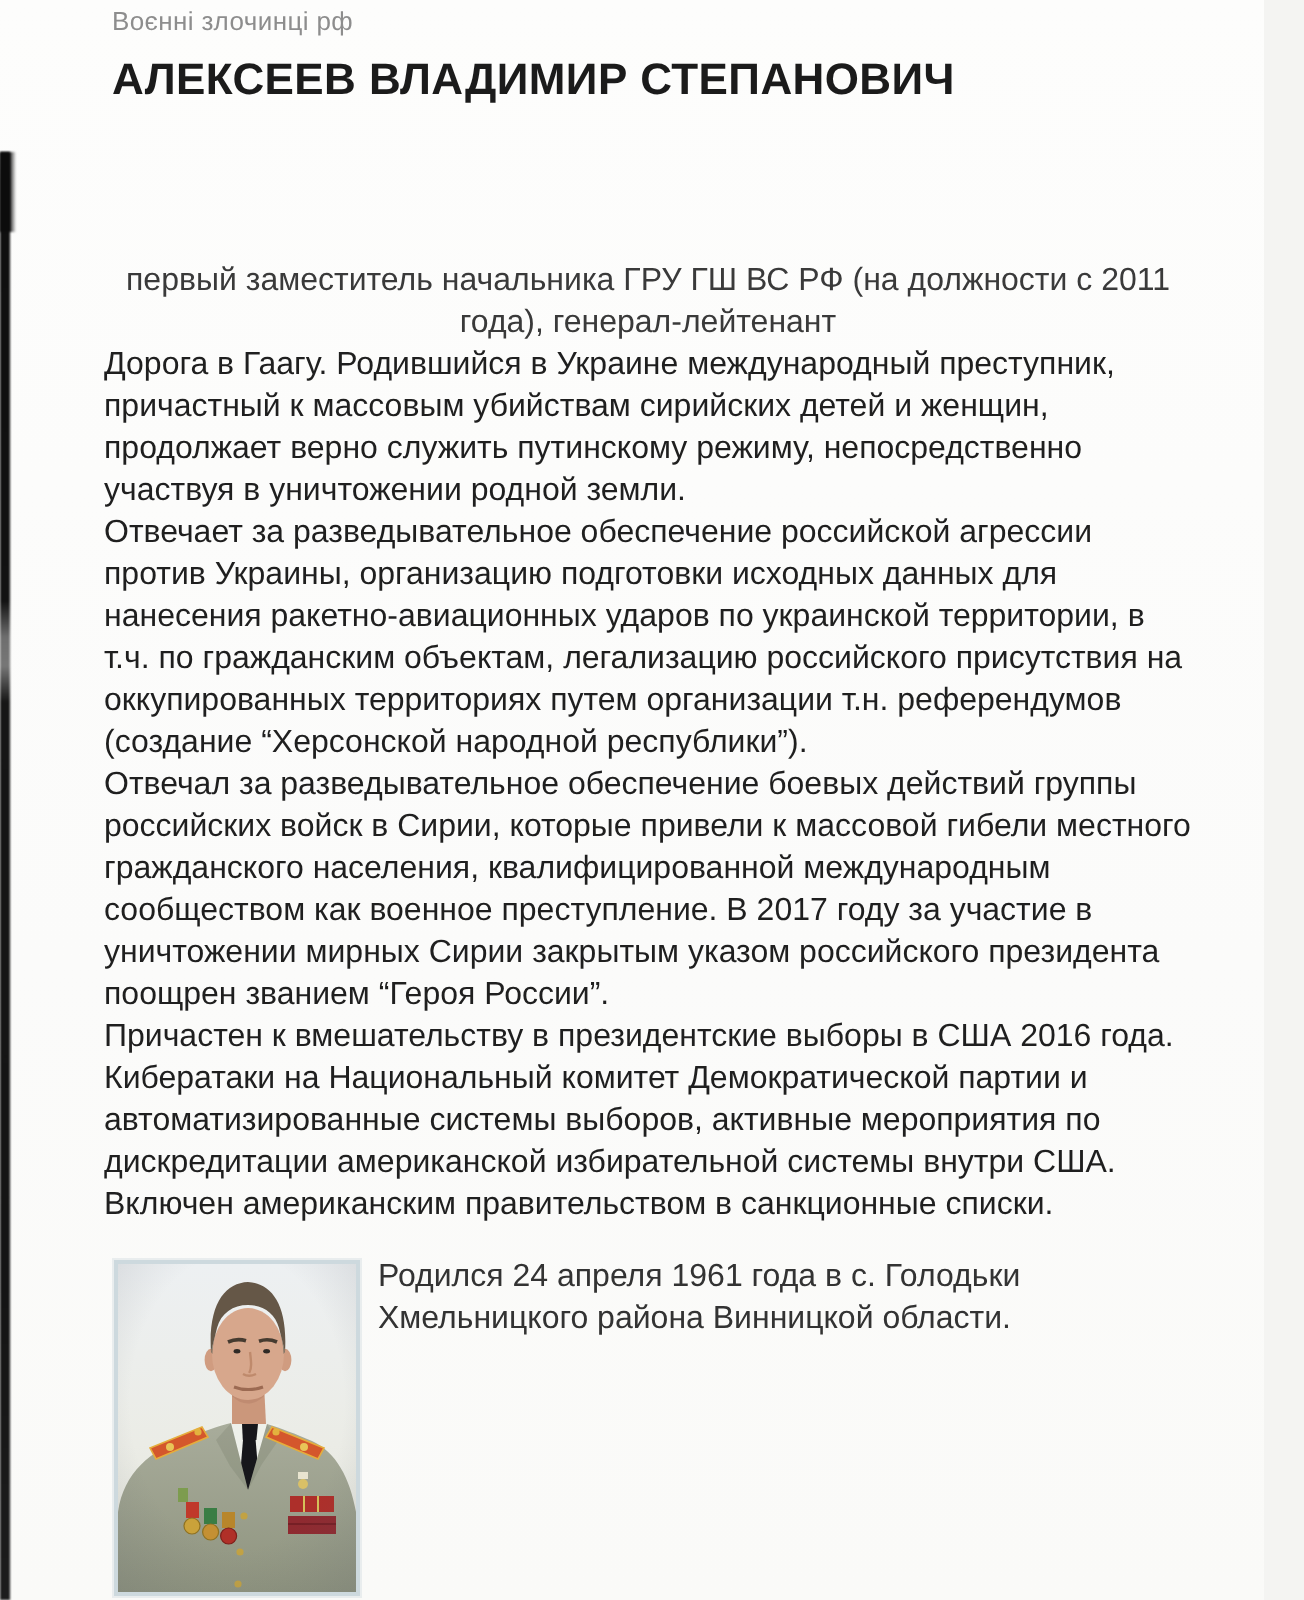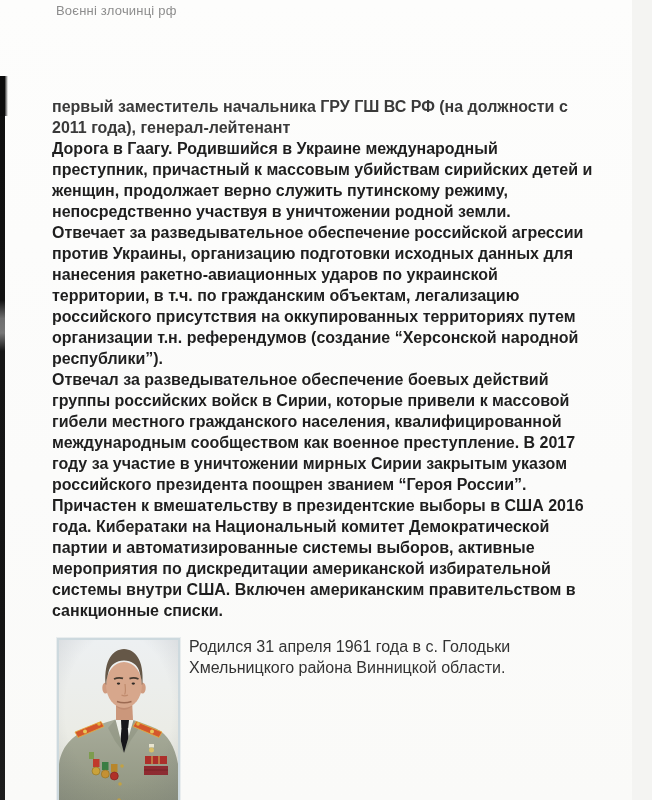--- a/index.html
+++ b/index.html
@@ -37,41 +37,42 @@
     font-size:22px;line-height:24px;font-weight:700;color:#1b1b1b;
     letter-spacing:.2px;
   }
   .content{
     padding:78px 36px 0 52px;  
     color:#2e2e2e;
     font-size:16px;line-height:21px;
   }
   .content p{margin:0;}
   .content p.gap{}
-  .intro{font-weight:700;color:#3a3a3a;}
-  .bold{font-weight:700;color:#1f1f1f;}
+  .intro{font-weight:400;color:#3a3a3a;text-align:center;}
+  .bold{font-weight:400;color:#1f1f1f;}
   .bio{margin-top:15px;}
   .bio p{margin:0 0 13px 0;font-weight:400;color:#333;}
   .photo{
     float:left;margin:2px 9px 6px 5px;padding:0;
     width:119px;height:164px;
     border:2px solid #cdd9de;outline:1px solid #e9edee;
     background:#eef0ee;box-sizing:content-box;
   }
   .photo svg{display:block;width:119px;height:164px;}
 </style>
 </head>
 <body>
 
 <div class="page">
   <div class="edge-bar"></div>
   <div class="edge-cap"></div>
 
   <header>
     <div class="breadcrumb">Воєнні злочинці рф</div>
+    <h1 class="title">АЛЕКСЕЕВ ВЛАДИМИР СТЕПАНОВИЧ</h1>
   </header>
 
   <main class="content">
     <p class="intro">первый заместитель начальника ГРУ ГШ ВС РФ (на должности с 2011 года), генерал-лейтенант</p>
     <p class="bold">Дорога в Гаагу. Родившийся в Украине международный преступник, причастный к массовым убийствам сирийских детей и женщин, продолжает верно служить путинскому режиму, непосредственно участвуя в уничтожении родной земли.</p>
     <p class="bold gap">Отвечает за разведывательное обеспечение российской агрессии против Украины, организацию подготовки исходных данных для нанесения ракетно-авиационных ударов по украинской территории, в т.ч. по гражданским объектам, легализацию российского присутствия на оккупированных территориях путем организации т.н. референдумов (создание “Херсонской народной республики”).</p>
     <p class="bold gap">Отвечал за разведывательное обеспечение боевых действий группы российских войск в Сирии, которые привели к массовой гибели местного гражданского населения, квалифицированной международным сообществом как военное преступление. В 2017 году за участие в уничтожении мирных Сирии закрытым указом российского президента поощрен званием “Героя России”.</p>
     <p class="bold gap">Причастен к вмешательству в президентские выборы в США 2016 года. Кибератаки на Национальный комитет Демократической партии и автоматизированные системы выборов, активные мероприятия по дискредитации американской избирательной системы внутри США. Включен американским правительством в санкционные списки.</p>
 
     <section class="bio">
@@ -149,17 +150,17 @@
           <line x1="100" y1="116" x2="100" y2="124" stroke="#d4c05a" stroke-width="1"></line>
           <rect x="85" y="126" width="24" height="9" fill="#8f2a30"></rect>
           <line x1="85" y1="130" x2="109" y2="130" stroke="#6e1d22" stroke-width="0.8"></line>
 
           <circle cx="63" cy="126" r="1.8" fill="#c2a244"></circle>
           <circle cx="61" cy="144" r="1.8" fill="#c2a244"></circle>
           <circle cx="60" cy="160" r="1.8" fill="#c2a244"></circle>
           <rect x="0" y="0" width="119" height="164" fill="url(#vig)"></rect>
         </svg>
       </figure>
-      <p>Родился 31 апреля 1961 года в с. Голодьки Хмельницкого района Винницкой области.</p>
+      <p>Родился 24 апреля 1961 года в с. Голодьки Хмельницкого района Винницкой области.</p>
 
     </section>
   </main>
 </div>
 
 </body></html>

